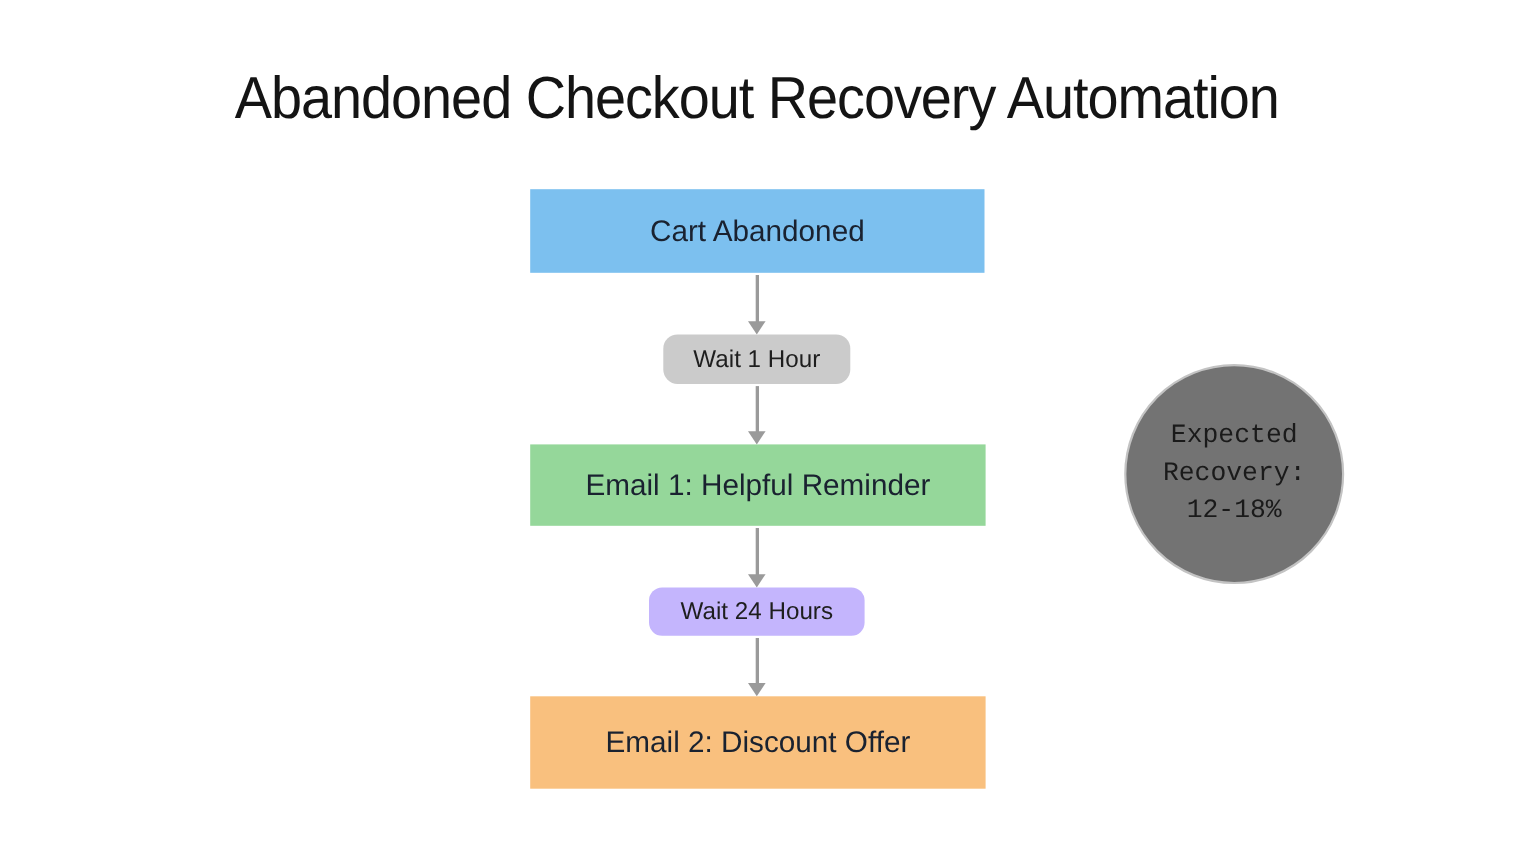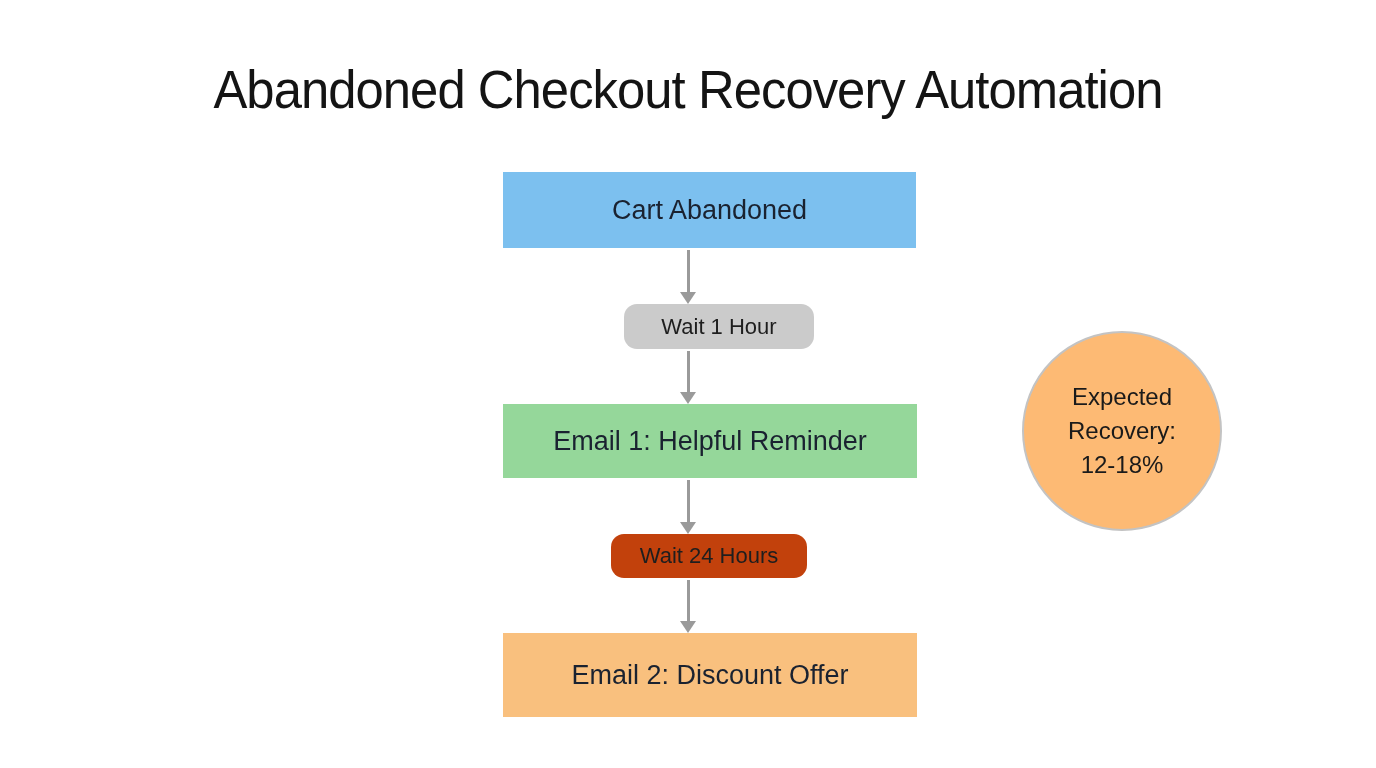--- a/index.html
+++ b/index.html
@@ -35,31 +35,30 @@
   
   .node {
     position: absolute;
     display: flex;
     align-items: center;
     justify-content: center;
     text-align: center;
     color: #1a2230;
     font-size: 27px;
     font-weight: 400;
-    margin-left: 21px;
   }
   .node.box { border-radius: 0; }
   .node.pill {
     border-radius: 13px;
     font-size: 22px;
     color: #1e1e1e;
   }
 
   #node-cart      { left: 482px; top: 172px; width: 413px; height: 76px; }
-  #node-wait1     { left: 603px; top: 304px; width: 190px; height: 45px; }
+  #node-wait1     { left: 603px; top: 304px; width: 170px; height: 45px; }
   #node-email1    { left: 482px; top: 404px; width: 414px; height: 74px; }
   #node-wait24    { left: 590px; top: 534px; width: 196px; height: 44px; }
   #node-email2    { left: 482px; top: 633px; width: 414px; height: 84px; }
 
   
   .arrow {
     position: absolute;
     left: 680px;
     width: 16px;
   }
@@ -127,27 +126,27 @@
   </div>
 
   <div id="arrow-2" class="arrow"></div>
 
   <div id="node-email1" class="node box" style="background-color: rgb(149, 215, 154); color: rgb(26, 34, 48); align-items: center;">
     <span>Email 1: Helpful Reminder</span>
   </div>
 
   <div id="arrow-3" class="arrow"></div>
 
-  <div id="node-wait24" class="node pill" style="background-color: #c2410c; color: rgb(30, 30, 30);">
+  <div id="node-wait24" class="node pill" style="background-color: #c4b5fd; color: rgb(30, 30, 30); border-radius: 12px;">
     <span>Wait 24 Hours</span>
   </div>
 
   <div id="arrow-4" class="arrow"></div>
 
   <div id="node-email2" class="node box" style="background-color: rgb(249, 192, 126); color: rgb(26, 34, 48);">
     <span>Email 2: Discount Offer</span>
   </div>
 
-  <div class="annotation-circle" style="border: 2px solid rgb(195, 195, 195); background-color: #fdba74;">
+  <div class="annotation-circle" style="border: 2px solid rgb(195, 195, 195); background-color: #737373; font-family: Liberation Mono, monospace;">
     <div class="annotation-text">Expected Recovery: 12-18%</div>
   </div>
 
 </div>
 
 </body></html>

